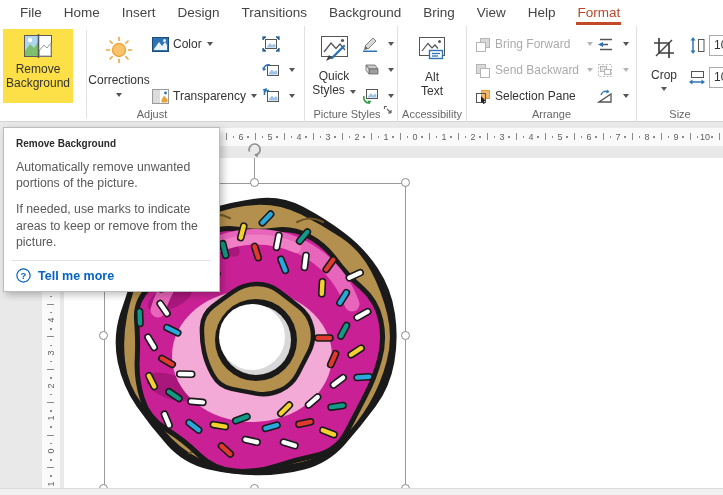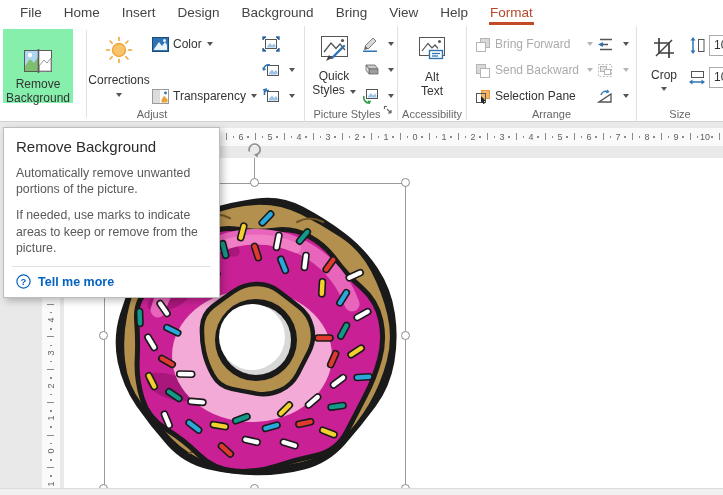--- a/index.html
+++ b/index.html
@@ -14,25 +14,25 @@
 .ribbon{position:absolute;top:26px;left:0;width:723px;height:96px;background:#fff;border-bottom:1px solid #d2d2d2;z-index:20}
 .group{position:absolute;top:0;height:96px;border-right:1px solid #e1e1e1}
 .grouplabel{position:absolute;bottom:2px;left:0;width:100%;text-align:center;font-size:11px;color:#666;white-space:nowrap}
 .bigbtn{position:absolute;display:flex;flex-direction:column;align-items:center;font-size:12px;color:#333;text-align:center;cursor:default}
 .bigbtn .lbl{line-height:14px}
 .rowbtn{position:absolute;display:flex;align-items:center;font-size:12px;color:#333;white-space:nowrap;height:20px;cursor:default}
 .rowbtn .ic{margin-right:4px;display:inline-flex}
 .caret{display:inline-block;width:0;height:0;border-left:3.5px solid transparent;border-right:3.5px solid transparent;border-top:4px solid #555;margin-left:5px}
 .caret.dis{border-top-color:#b5b5b5}
 .disabled{color:#ababab}
-.removebg{left:3px;top:3px;width:70px;height:74px;background:#86efac;justify-content:flex-start;padding-top:19px}
+.removebg{left:3px;top:3px;width:70px;height:74px;background:#fde047;justify-content:flex-start;padding-top:4px}
 .dlglaunch{position:absolute;right:4px;bottom:3px}
 
 .tooltip{position:absolute;left:3px;top:127px;width:217px;background:#fff;border:1px solid #bdbdbd;box-shadow:3px 3px 7px rgba(0,0,0,.25);z-index:50;padding:10px 12px 8px}
-.tooltip .tt-title{font-size:15px;font-weight:normal;color:#2b2b2b;margin-bottom:10px}
+.tooltip .tt-title{font-size:10px;font-weight:bold;color:#2b2b2b;margin-bottom:10px}
 .tooltip .tt-body{font-size:12.3px;color:#595959;line-height:1.32;margin-bottom:10px}
 .tooltip .tt-sep{border-top:1px solid #e2e2e2;margin:2px -4px 7px}
 .tooltip .tt-link{display:flex;align-items:center;font-size:12.5px;font-weight:bold;color:#0563c1}
 .tooltip .tt-link span{margin-left:7px}
 
 .slide{position:absolute;left:64px;top:158px;width:659px;height:331px;background:#fff;z-index:1}
 .hruler{position:absolute;left:60px;top:128px;width:663px;height:18px;background:#fafafa;z-index:5}
 .vruler{position:absolute;left:42px;top:146px;width:18px;height:343px;background:#fafafa;z-index:5}
 .rnum{position:absolute;font-size:9px;color:#5f5f5f}
 .rnum.v{transform:rotate(-90deg)}
@@ -46,20 +46,21 @@
 .donutwrap{position:absolute;left:108px;top:188px;width:296px;height:300px;z-index:9}
 </style>
 </head>
 <body>
 
 <div class="menubar">
     <div class="menutab">File</div>
     <div class="menutab">Home</div>
     <div class="menutab">Insert</div>
     <div class="menutab">Design</div>
+    <div class="menutab">Transitions</div>
     <div class="menutab">Background</div>
     <div class="menutab">Bring</div>
     <div class="menutab">View</div>
     <div class="menutab">Help</div>
     <div class="menutab active">Format</div>
   </div>
 
 <div class="ribbon">
 
   <div class="group" style="left:0;width:305px">

